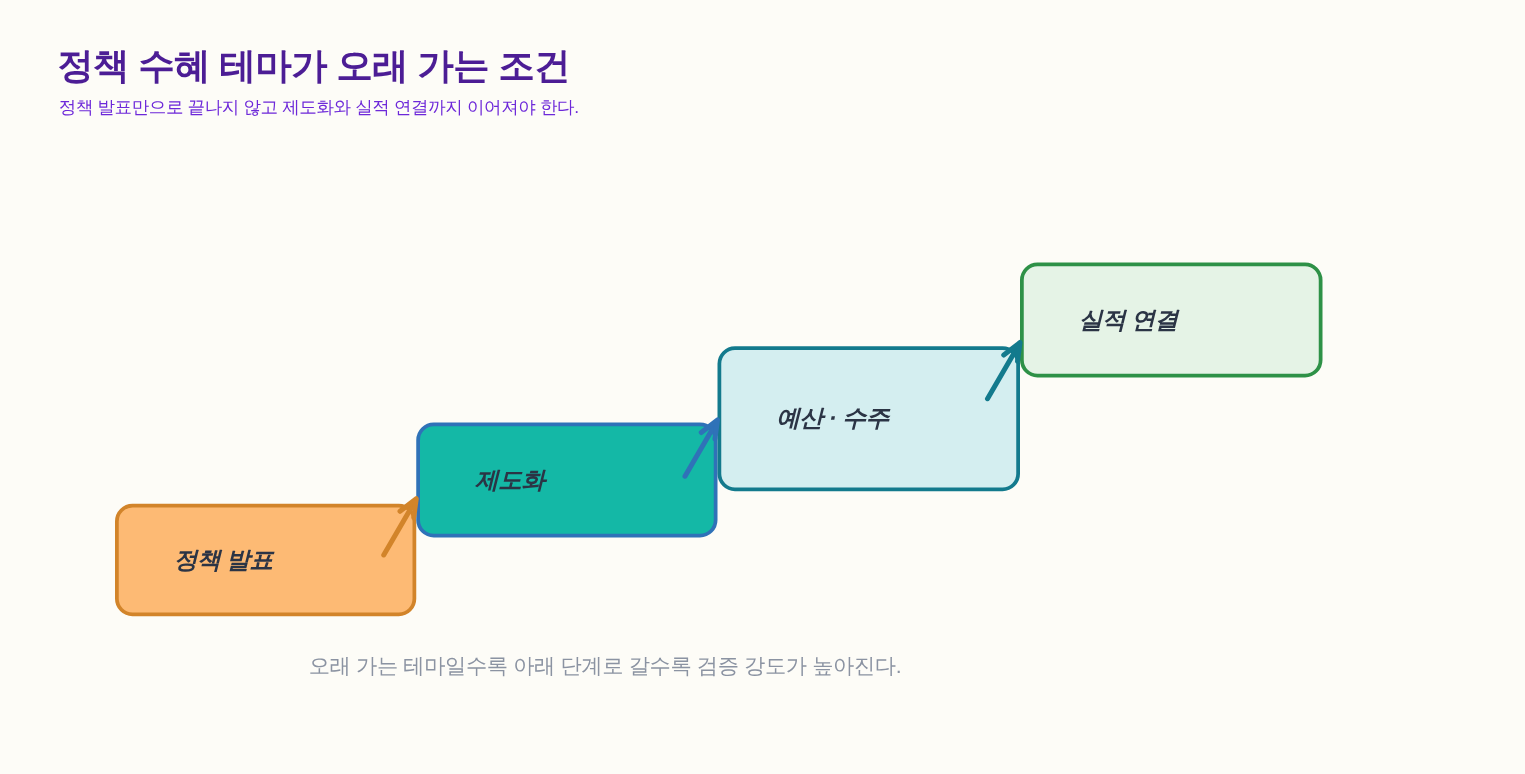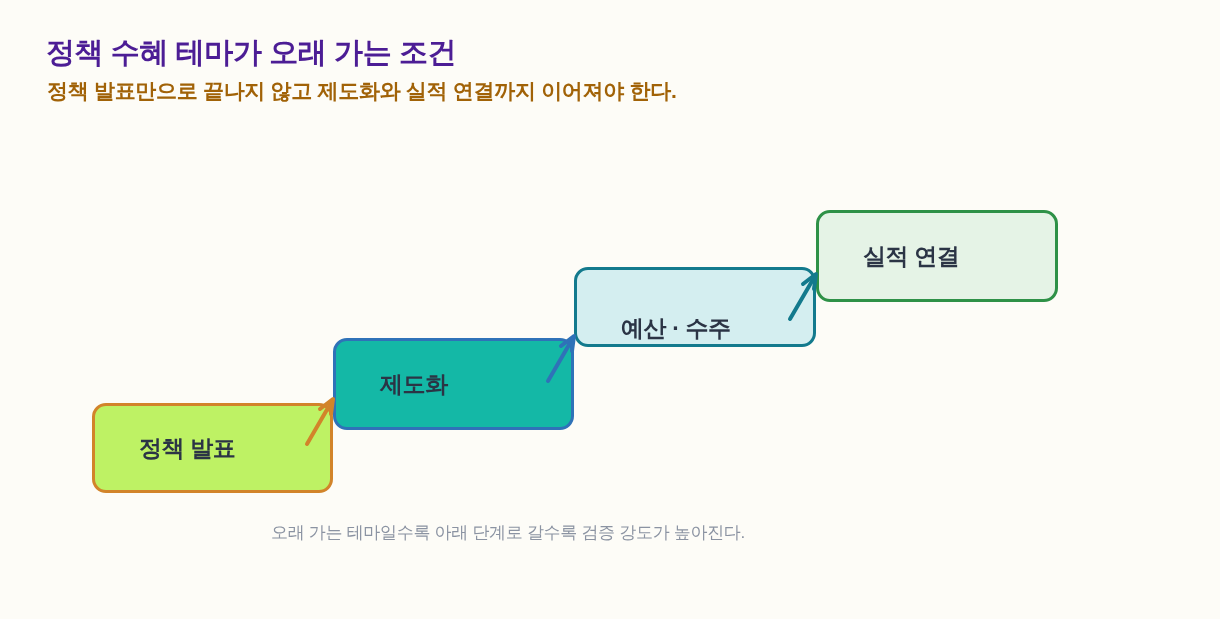--- a/index.html
+++ b/index.html
@@ -31,50 +31,51 @@
     font-size: 29px;
     font-weight: 700;
     color: #4c1d95;
     letter-spacing: -0.4px;
     white-space: nowrap;
   }
   .page-subtitle {
     position: absolute;
     left: 47px;
     top: 77px;
-    font-size: 21px;
-    font-weight: 700;
-    color: #a16207;
+    font-size: 14px;
+    font-weight: 400;
+    color: #6d28d9;
     letter-spacing: -0.3px;
     white-space: nowrap;
   }
 
   
   .stage-box {
     position: absolute;
     box-sizing: border-box;
     border-style: solid;
     border-width: 3px;
     border-radius: 14px;
     display: flex;
     align-items: center;
     z-index: 2;
   }
   .stage-label {
-    font-size: 23px;
+    font-size: 19px;
     font-weight: 700;
     color: #2b3445;
     letter-spacing: -0.4px;
     white-space: nowrap;
     padding-left: 44px;
+    font-style: italic;
   }
 
   .stage-box.s0 { left: 92px;  top: 403px; width: 241px; height: 90px; }
   .stage-box.s1 { left: 333px; top: 338px; width: 241px; height: 92px; }
-  .stage-box.s2 { left: 574px; top: 267px; width: 242px; height: 80px; align-items: flex-end; }
+  .stage-box.s2 { left: 574px; top: 277px; width: 242px; height: 116px; }
   .stage-box.s3 { left: 816px; top: 210px; width: 242px; height: 92px; }
 
   
   #arrow-layer {
     position: absolute;
     left: 0;
     top: 0;
     width: 1220px;
     height: 619px;
     z-index: 3;
@@ -84,33 +85,32 @@
   
   .caption {
     position: absolute;
     left: 0;
     top: 521px;
     width: 968px;
     text-align: center;
     font-size: 17px;
     color: #8b93a2;
     letter-spacing: -0.3px;
-    margin-left: 24px;
   }
 </style>
 </head>
 <body style="background: rgb(253, 252, 247);">
 
 <div id="canvas">
 
   <div class="page-title">정책 수혜 테마가 오래 가는 조건</div>
 
   <div class="page-subtitle">정책 발표만으로 끝나지 않고 제도화와 실적 연결까지 이어져야 한다.</div>
 
-  <div class="stage-box s0" style="border-color: rgb(210, 132, 42); background-color: #bef264; text-align: center;">
+  <div class="stage-box s0" style="border-color: rgb(210, 132, 42); background-color: #fdba74; text-align: center;">
     <span class="stage-label">정책 발표</span>
   </div>
 
   <div class="stage-box s1" style="border-color: rgb(47, 114, 184); background-color: #14b8a6;">
     <span class="stage-label">제도화</span>
   </div>
 
   <div class="stage-box s2" style="border-color: rgb(19, 122, 141); background-color: rgb(212, 238, 240);">
     <span class="stage-label">예산 · 수주</span>
   </div>

